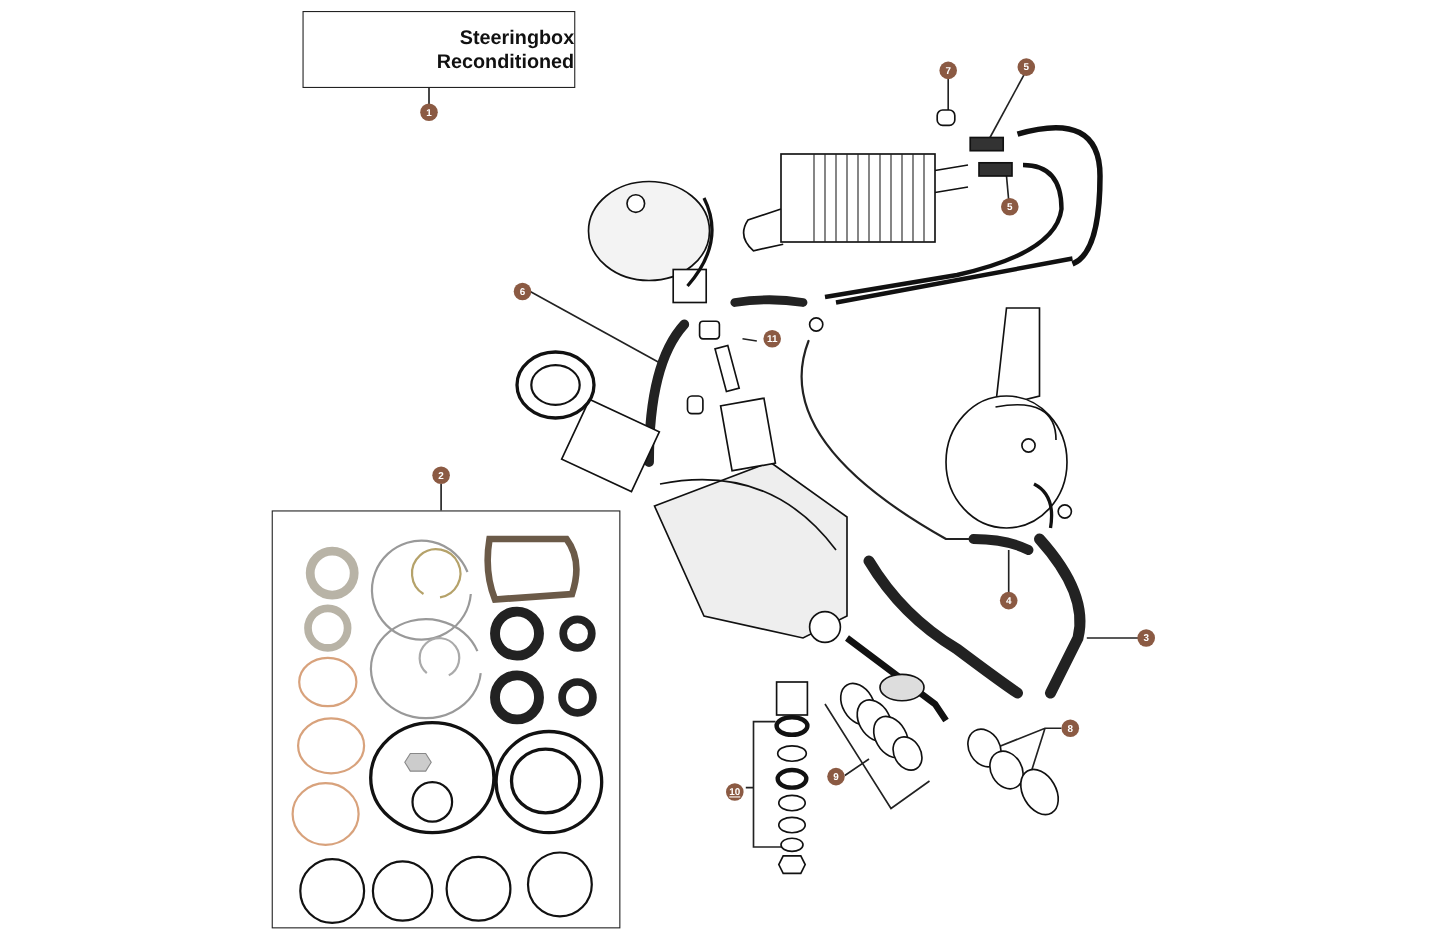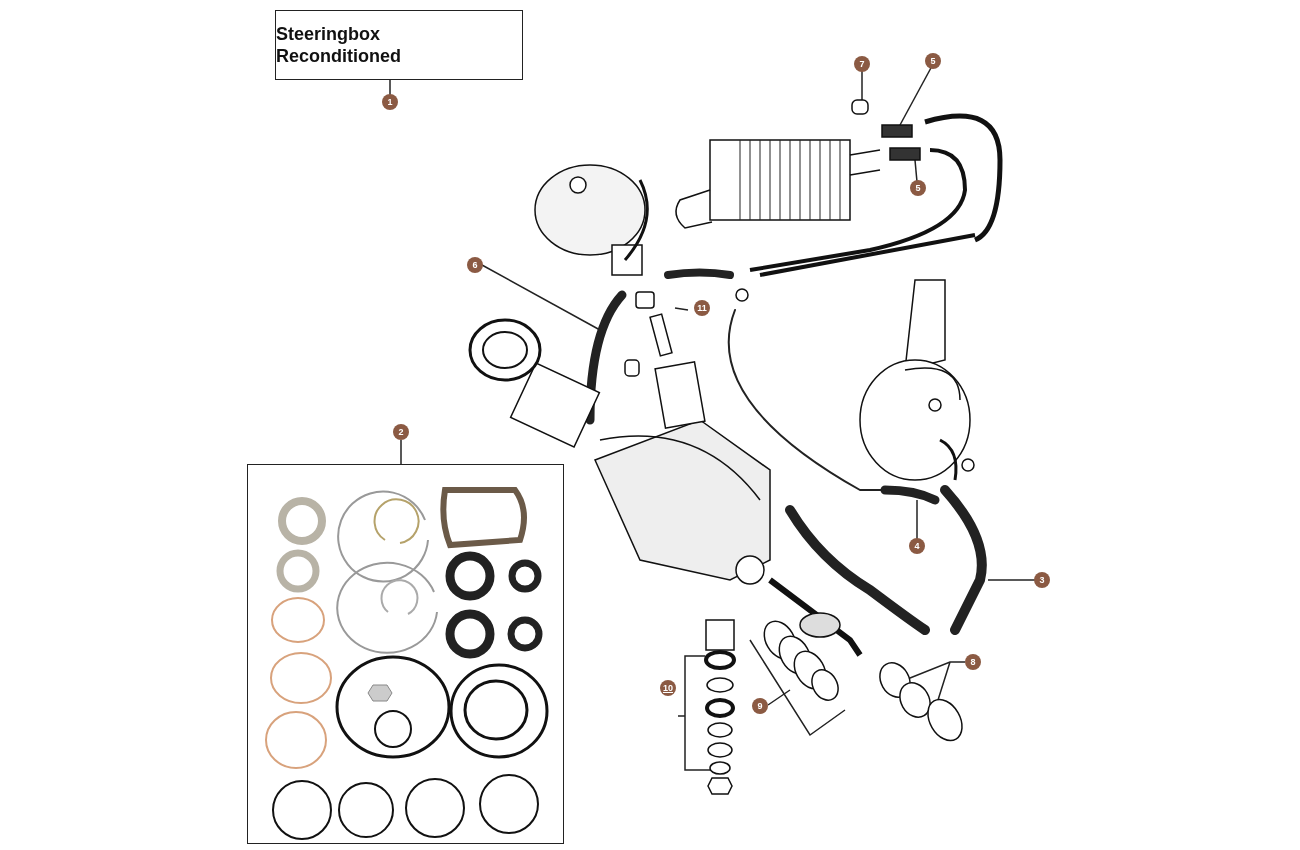--- a/index.html
+++ b/index.html
@@ -1,21 +1,21 @@
 <!DOCTYPE html>
 <html><head>
   <meta charset="utf-8">
   <style>
     html, body { margin: 0; padding: 0; background: #ffffff; }
     body { width: 1300px; height: 850px; position: relative; overflow: hidden;
            font-family: "Liberation Sans", sans-serif; }
     #stage { position: absolute; left: 0; top: 0; width: 1300px; height: 850px; }
     .title-box { position: absolute; left: 275px; top: 10px; width: 248px; height: 70px;
                  border: 1.5px solid #222; background: #fff; box-sizing: border-box;
-                 display: flex; flex-direction: column; align-items: flex-start; justify-content: center; }
+                 display: flex; flex-direction: column; align-items: flex-end; justify-content: center; }
     .title-box span { font-weight: bold; font-size: 18px; line-height: 22px; color: #111; }
     .kit-box { position: absolute; left: 247px; top: 464px; width: 317px; height: 380px;
                border: 1.5px solid #222; box-sizing: border-box; background: #fff; }
     .badge { position: absolute; width: 16px; height: 16px; border-radius: 50%;
              background: #8b5a43; color: #fff; font-size: 9px; font-weight: bold;
              display: flex; align-items: center; justify-content: center; }
   </style>
 </head>
 <body>
 
@@ -168,15 +168,15 @@
   <div class="badge" style="left: 382px; top: 94px; background: rgb(139, 90, 67);">1</div>
   <div class="badge" style="left: 393px; top: 424px; background: rgb(139, 90, 67);">2</div>
   <div class="badge" style="left: 1034px; top: 572px; background: rgb(139, 90, 67);">3</div>
   <div class="badge" style="left: 909px; top: 538px; background: rgb(139, 90, 67);">4</div>
   <div class="badge" style="left: 925px; top: 53px; background: rgb(139, 90, 67);">5</div>
   <div class="badge" style="left: 910px; top: 180px; background: rgb(139, 90, 67);">5</div>
   <div class="badge" style="left: 467px; top: 257px; background: rgb(139, 90, 67);">6</div>
   <div class="badge" style="left: 854px; top: 56px; background: rgb(139, 90, 67);">7</div>
   <div class="badge" style="left: 965px; top: 654px; background: rgb(139, 90, 67);">8</div>
   <div class="badge" style="left: 752px; top: 698px; background: rgb(139, 90, 67);">9</div>
-  <div class="badge" style="left: 660px; top: 680px; background: rgb(139, 90, 67); text-decoration: underline;">10</div>
+  <div class="badge" style="left: 660px; top: 712px; background: rgb(139, 90, 67); text-decoration: underline;">10</div>
   <div class="badge" style="left: 694px; top: 300px; background: rgb(139, 90, 67);">11</div>
 </div>
 
 </body></html>

